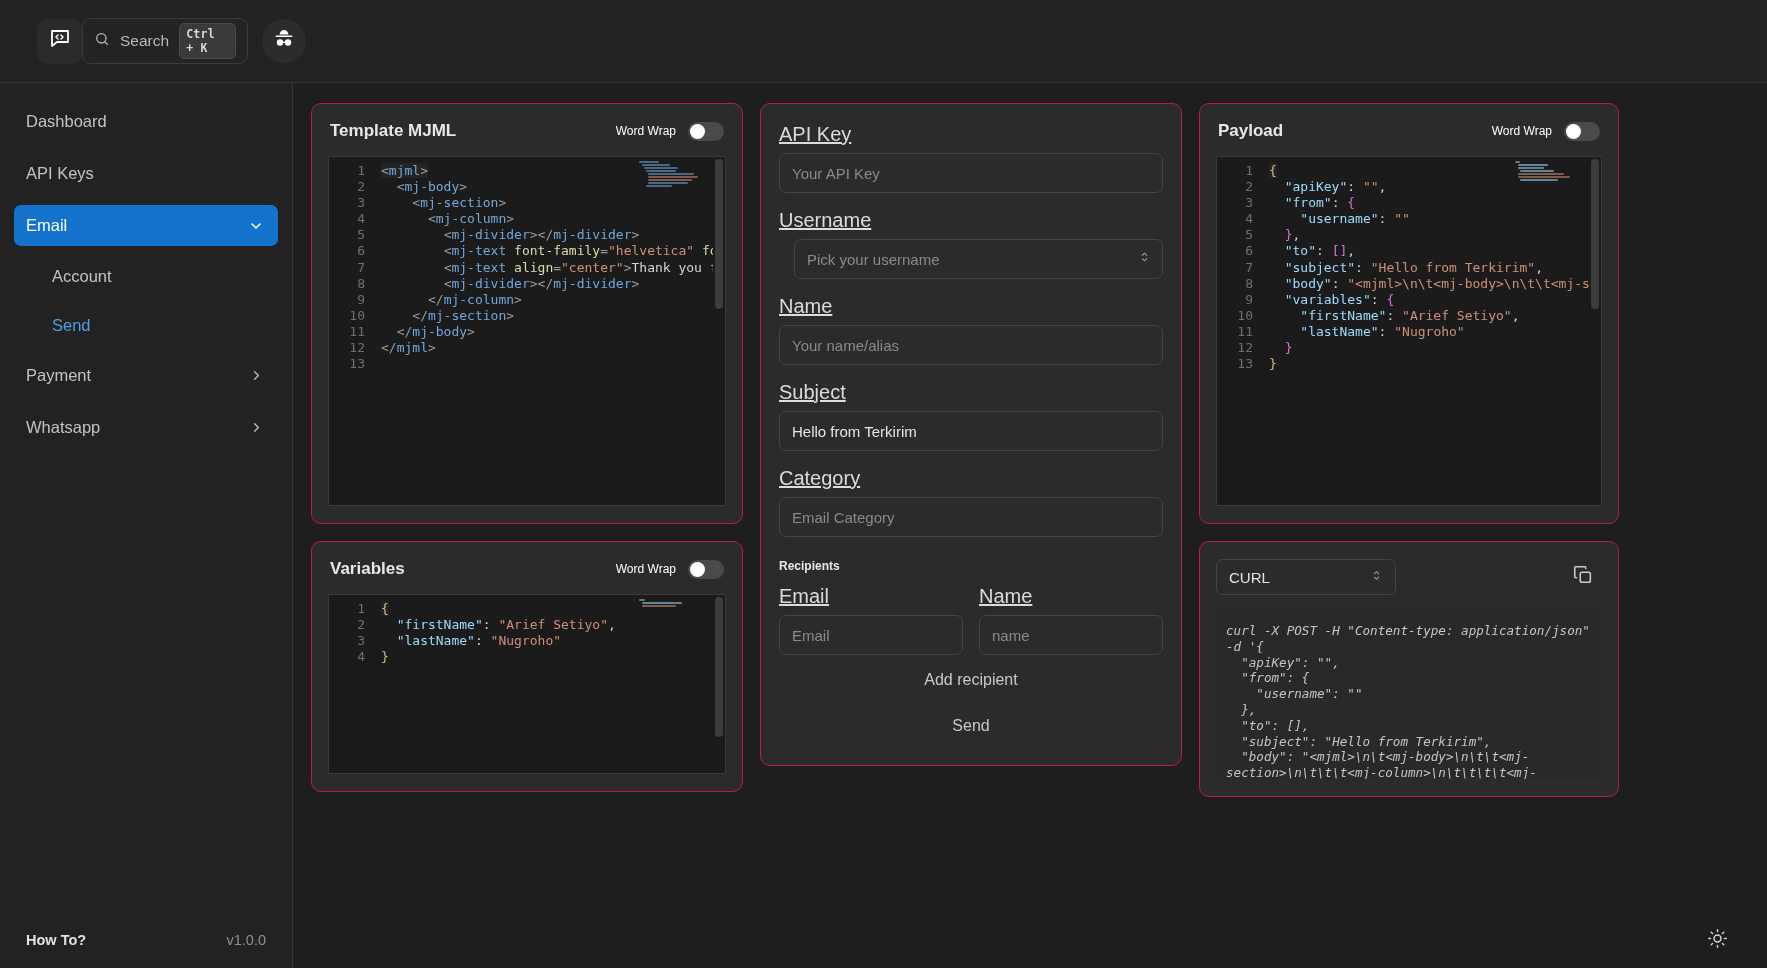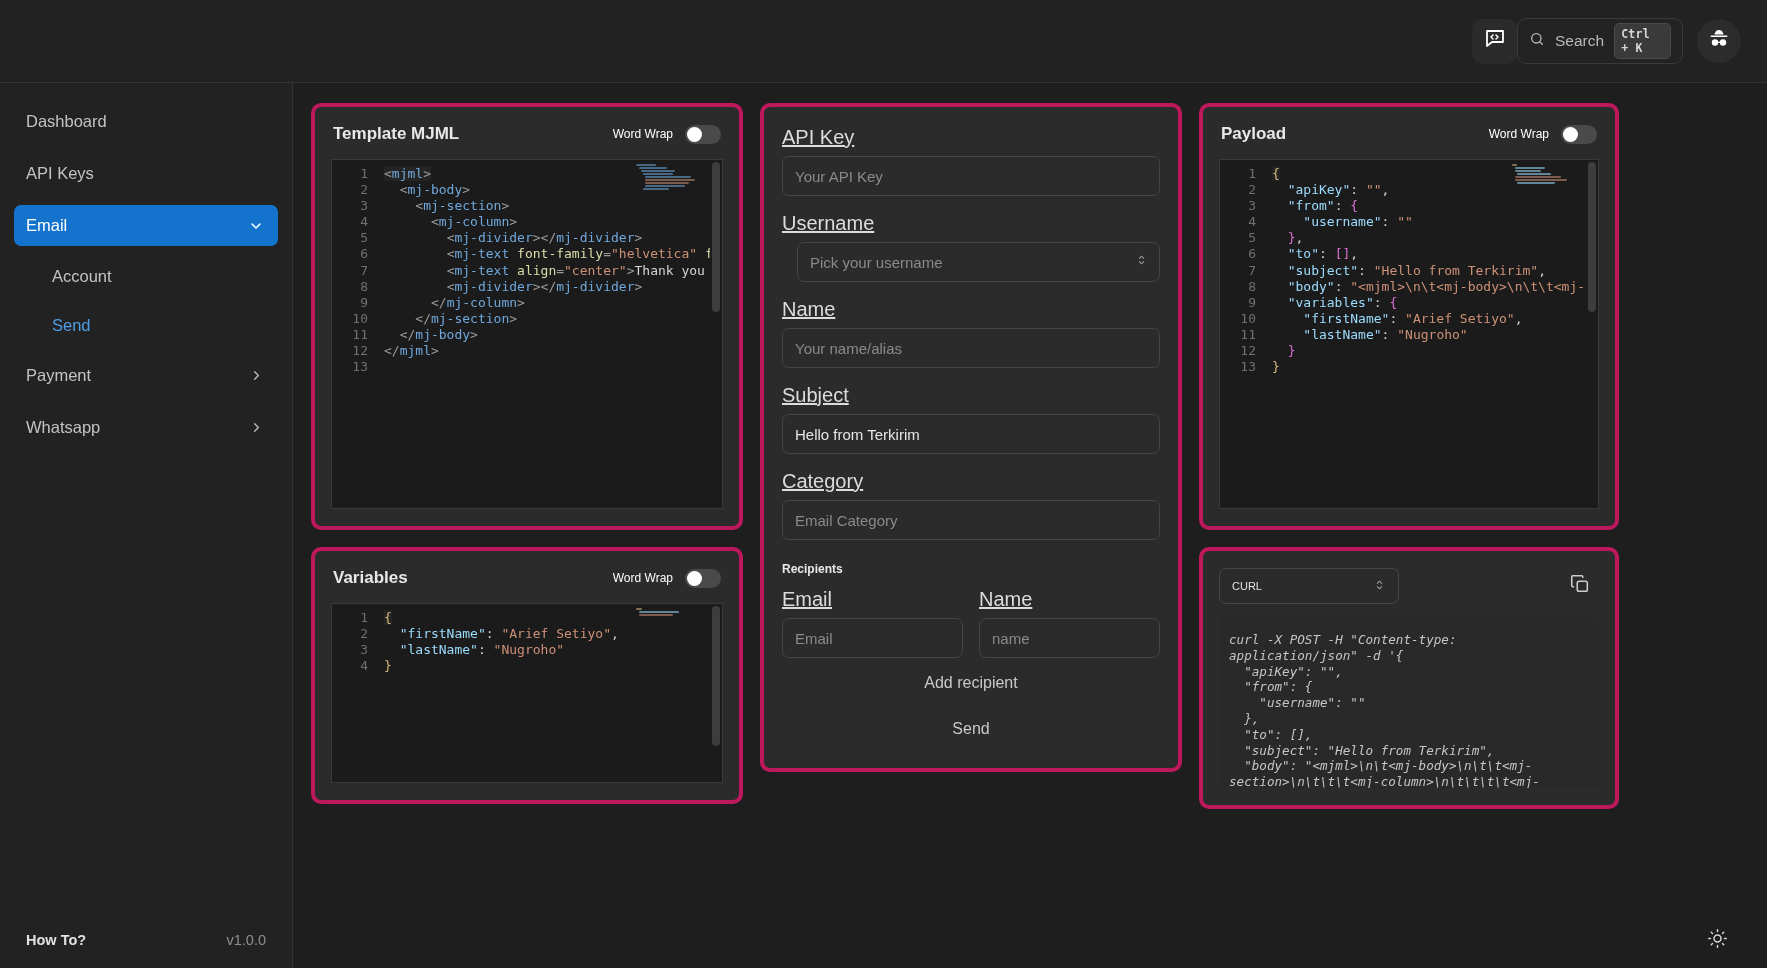--- a/index.html
+++ b/index.html
@@ -9,21 +9,21 @@
     font-family: "Liberation Sans", sans-serif;
     overflow: hidden;
   }
   .app { display: flex; flex-direction: column; width: 1767px; height: 968px; }
 
   
   .topbar {
     height: 83px; flex: 0 0 83px;
     background: #222222;
     border-bottom: 1px solid #333333;
-    display: flex; align-items: center; justify-content: flex-end;
+    display: flex; align-items: center; justify-content: flex-start;
     padding: 0 26px;
   }
   .logo-badge {
     width: 45px; height: 45px; border-radius: 10px;
     background: #2b2b2b;
     display: flex; align-items: center; justify-content: center;
     margin-left: 11px;
   }
   .topbar-right { display: flex; align-items: center; gap: 14px; }
   .search-box {
@@ -90,21 +90,21 @@
     display: flex; gap: 17px; align-items: flex-start;
     overflow: hidden;
   }
   .col { display: flex; flex-direction: column; gap: 17px; }
   .col-left { width: 432px; flex: 0 0 432px; }
   .col-mid { width: 422px; flex: 0 0 422px; }
   .col-right { width: 420px; flex: 0 0 420px; }
 
   .card {
     background: #2b2b2b;
-    border: 4px solid #be185d;
+    border: 1px solid #be185d;
     border-radius: 10px;
     padding: 17px 16px;
   }
   .card-head {
     display: flex; align-items: center; justify-content: space-between;
     margin-bottom: 15px; padding: 0 2px;
   }
   .card-title { color: #e8e8e8; font-size: 17px; font-weight: bold; }
   .wrap-group { display: flex; align-items: center; gap: 12px; }
   .wrap-label { color: #ffffff; font-size: 12px; }
@@ -204,21 +204,21 @@
     font-family: "Liberation Sans", sans-serif;
   }
   .send-btn { padding-top: 22px; }
 
   
   .curl-head { display: flex; align-items: center; justify-content: space-between; margin-bottom: 14px; }
   .curl-select {
     width: 180px; height: 36px; position: relative;
     border: 1px solid #454545; border-radius: 7px;
     display: flex; align-items: center; padding: 0 12px;
-    color: #e2e2e2; font-size: 11px; cursor: pointer;
+    color: #e2e2e2; font-size: 15px; cursor: pointer;
   }
   .copy-btn { cursor: pointer; padding: 4px; margin-right: 4px; }
   .curl-code {
     background: #292929;
     border-radius: 6px;
     padding: 14px 10px 0 10px;
     height: 170px; overflow: hidden;
     font-family: "DejaVu Sans Mono", monospace;
     font-size: 12.6px; line-height: 15.8px;
     font-style: italic;

